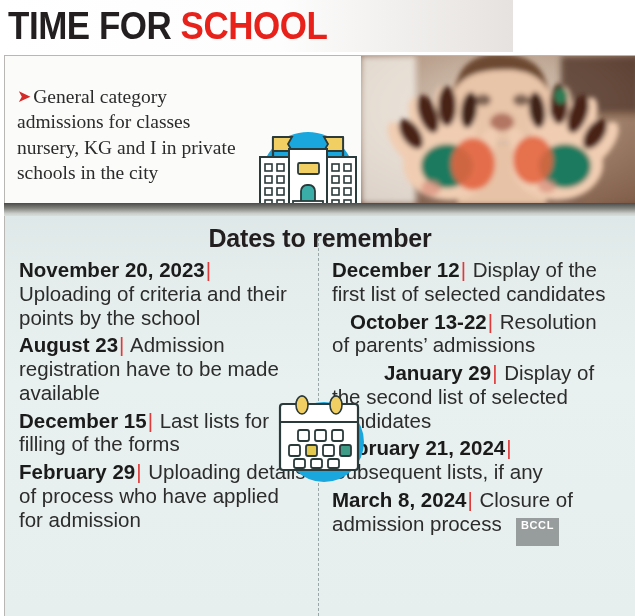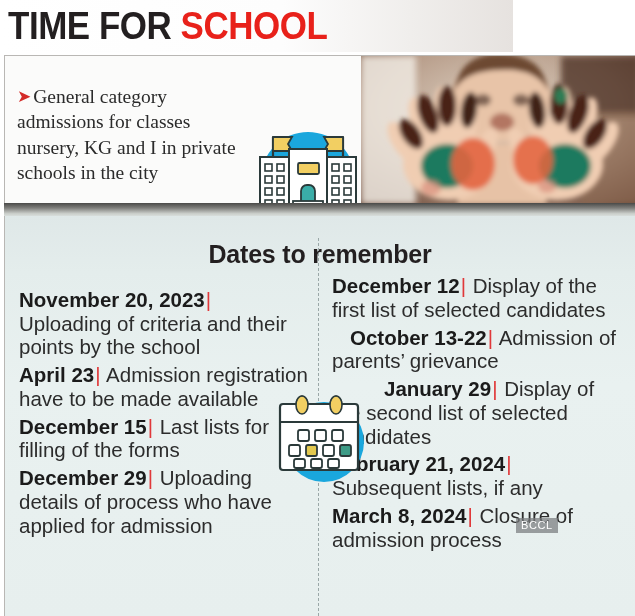--- a/index.html
+++ b/index.html
@@ -107,28 +107,26 @@
   }
 
   .dates-heading {
     text-align: center;
     font-family: "Liberation Sans Narrow", "Liberation Sans", sans-serif;
     font-weight: bold;
     font-size: 25px;
     color: #231f20;
     padding-top: 8px;
     letter-spacing: -0.2px;
-    margin-top: 16px;
   }
 
   .columns {
     position: relative;
     display: flex;
     padding-top: 5px;
-    align-items: center;
   }
   .col {
     width: 311px;
     padding: 0 8px 0 14px;
   }
   .col-right { padding: 0 10px 0 16px; }
 
   .vdivider {
     position: absolute;
     left: 318px; top: 238px;
@@ -160,26 +158,26 @@
     position: absolute;
     left: 272px; top: 390px;
     width: 100px; height: 100px;
     z-index: 3;
   }
 
   
   .watermark {
     position: absolute;
     left: 516px; top: 518px;
-    padding: 1px 5px 2px 5px;
+    padding: 1px 5px 15px 5px;
     background: rgba(120,124,126,0.72);
     color: #ffffff;
     font-family: "Liberation Sans", sans-serif;
     font-size: 11px;
-    font-weight: normal;
+    font-weight: bold;
     letter-spacing: 0.6px;
     z-index: 5;
   }
 </style>
 </head>
 <body>
 
 <div class="infographic">
 
   <div class="title-bar">
@@ -311,42 +309,42 @@
 
     <div class="columns">
 
       <div class="col col-left">
 
         <div class="entry">
           <span class="date">November 20, 2023</span><span class="bar">|</span> <span>Uploading of criteria and their points by the school</span>
         </div>
 
         <div class="entry">
-          <span class="date">April 23</span><span class="bar">|</span> <span>Admission registration have to be made available</span>
+          <span class="date">August 23</span><span class="bar">|</span> <span>Admission registration have to be made available</span>
         </div>
 
         <div class="entry">
           <span class="date">December 15</span><span class="bar">|</span> <span>Last lists for filling of the forms</span>
         </div>
 
         <div class="entry">
-          <span class="date">December 29</span><span class="bar">|</span> <span>Uploading details of process who have applied for admission</span>
+          <span class="date">February 29</span><span class="bar">|</span> <span>Uploading details of process who have applied for admission</span>
         </div>
 
       </div>
 
       <div class="col col-right">
 
 
         <div class="entry">
           <span class="date">December 12</span><span class="bar">|</span> <span>Display of the first list of selected candidates</span>
         </div>
 
         <div class="entry indent-3">
-          <span class="date">October 13-22</span><span class="bar">|</span> <span>Admission of parents’ grievance</span>
+          <span class="date">October 13-22</span><span class="bar">|</span> <span>Resolution of parents’ admissions</span>
         </div>
 
         <div class="entry indent-2">
           <span class="date">January 29</span><span class="bar">|</span> <span>Display of the second list of selected candidates</span>
         </div>
 
         <div class="entry">
           <span class="date">February 21, 2024</span><span class="bar">|</span> <span>Subsequent lists, if any</span>
         </div>
 

